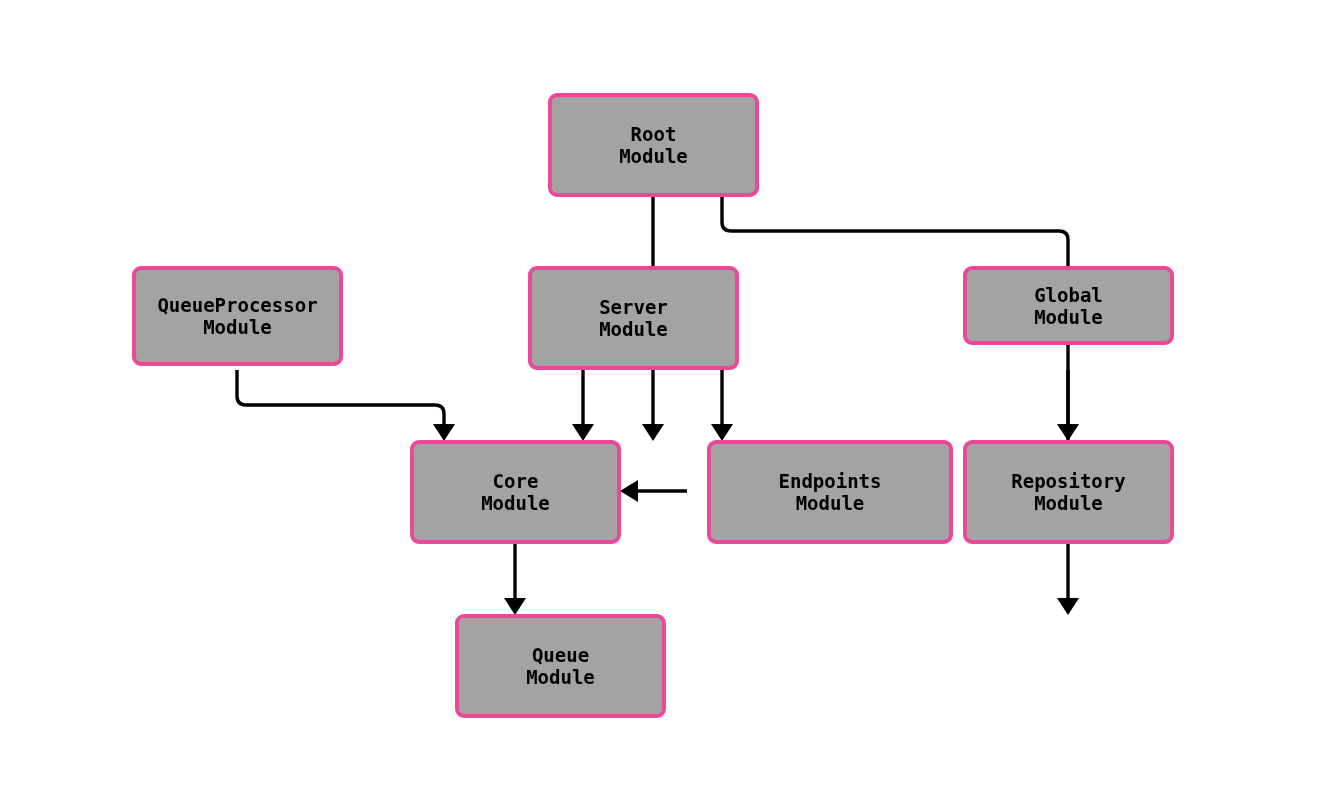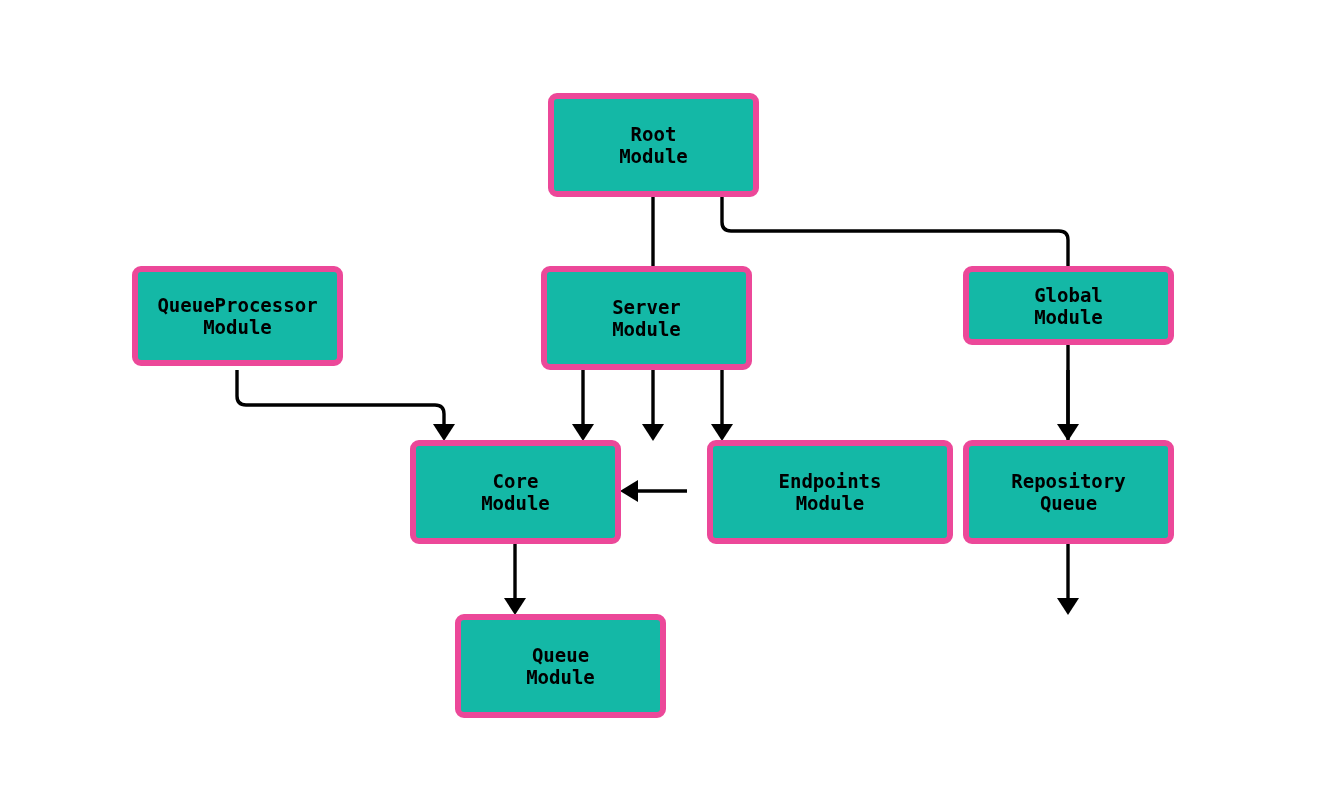--- a/index.html
+++ b/index.html
@@ -18,23 +18,23 @@
   #edge-layer {
     position: absolute;
     left: 0;
     top: 0;
     width: 1337px;
     height: 809px;
   }
   .node {
     position: absolute;
     box-sizing: border-box;
-    border: 6px solid #ec4899;
+    border: 4px solid #ec4899;
     border-radius: 9px;
-    background: #14b8a6;
+    background: #a3a3a3;
     display: flex;
     align-items: center;
     justify-content: center;
     z-index: 2;
   }
   .node-label {
     font-family: "DejaVu Sans Mono", "Liberation Mono", monospace;
     font-size: 19px;
     font-weight: bold;
     line-height: 22px;
@@ -89,21 +89,21 @@
   <div class="node" style="left:548px; top:93px; width:211px; height:104px;">
     <span class="node-label">Root
 Module</span>
   </div>
 
   <div class="node" style="left:132px; top:266px; width:211px; height:100px;">
     <span class="node-label">QueueProcessor
 Module</span>
   </div>
 
-  <div class="node" style="left:541px; top:266px; width:211px; height:104px;">
+  <div class="node" style="left:528px; top:266px; width:211px; height:104px;">
     <span class="node-label">Server
 Module</span>
   </div>
 
   <div class="node" style="left:963px; top:266px; width:211px; height:79px;">
     <span class="node-label">Global
 Module</span>
   </div>
 
   <div class="node" style="left:410px; top:440px; width:211px; height:104px;">
@@ -111,21 +111,21 @@
 Module</span>
   </div>
 
   <div class="node" style="left:687px; top:440px; width:246px; height:104px;margin-left:20px;">
     <span class="node-label">Endpoints
 Module</span>
   </div>
 
   <div class="node" style="left:963px; top:440px; width:211px; height:104px;">
     <span class="node-label">Repository
-Queue</span>
+Module</span>
   </div>
 
   <div class="node" style="left:410px; top:614px; width:211px; height:104px;margin-left:45px;">
     <span class="node-label">Queue
 Module</span>
   </div>
 
 </div>
 
 </body></html>

